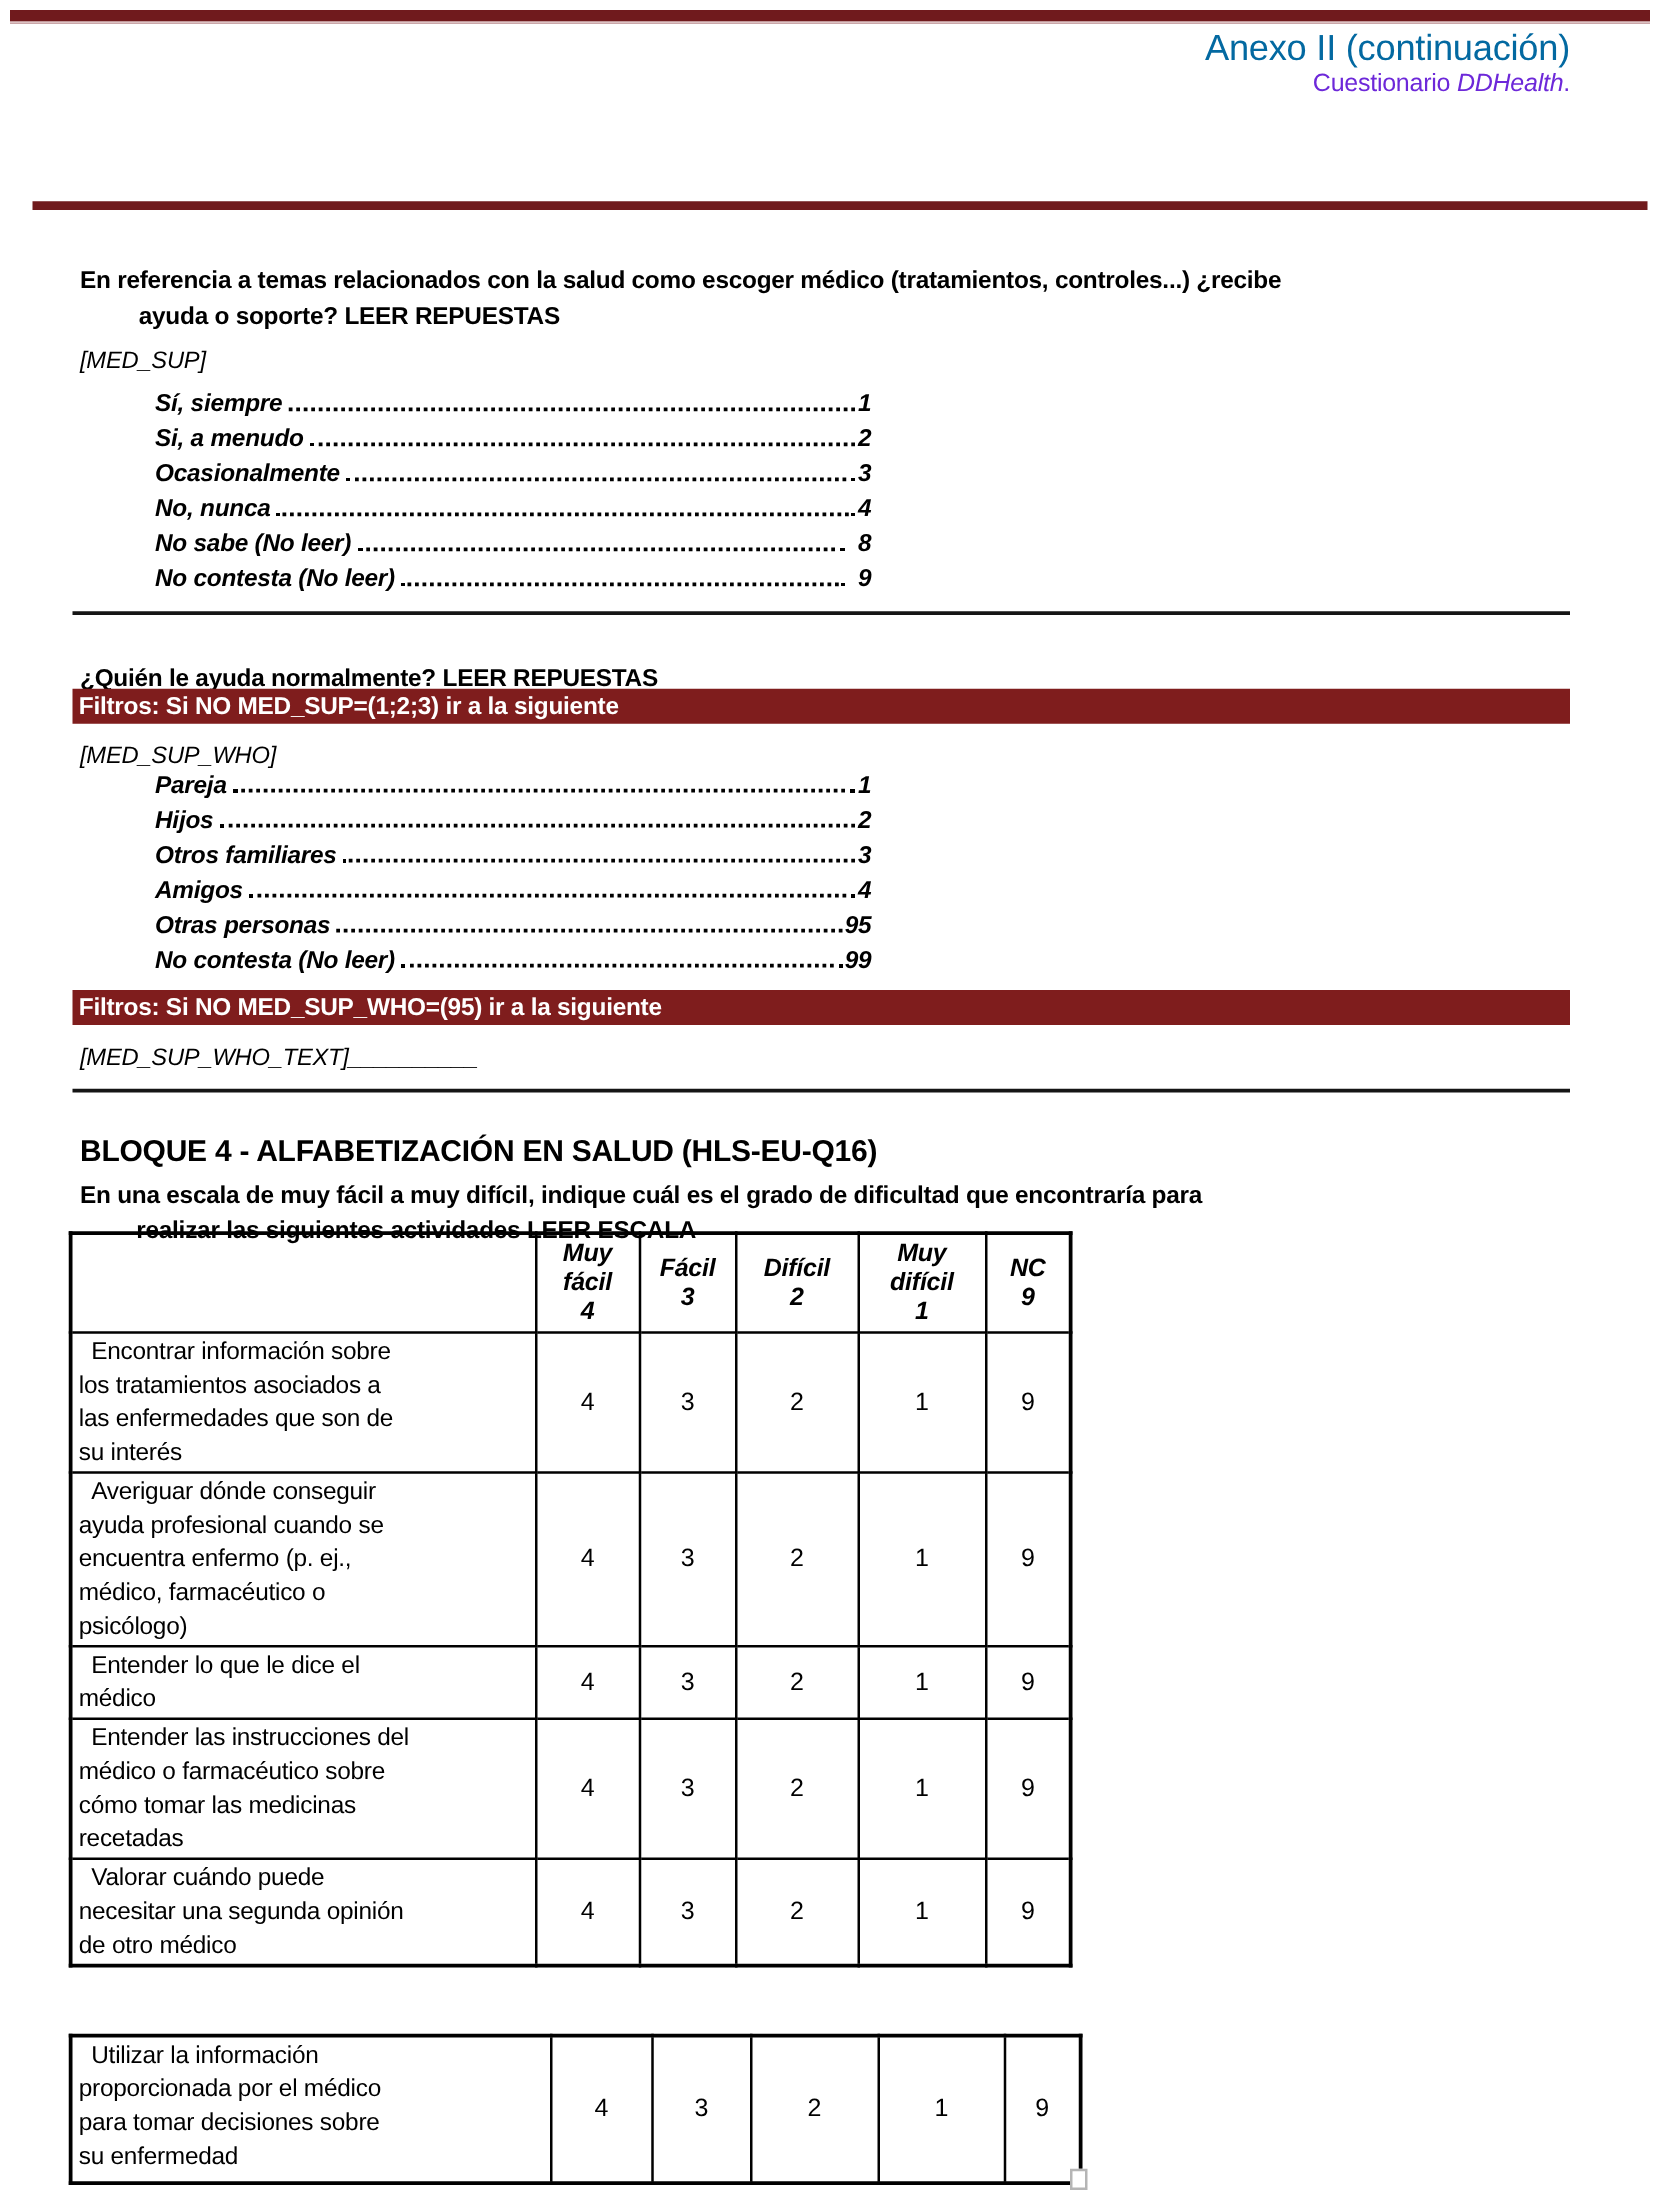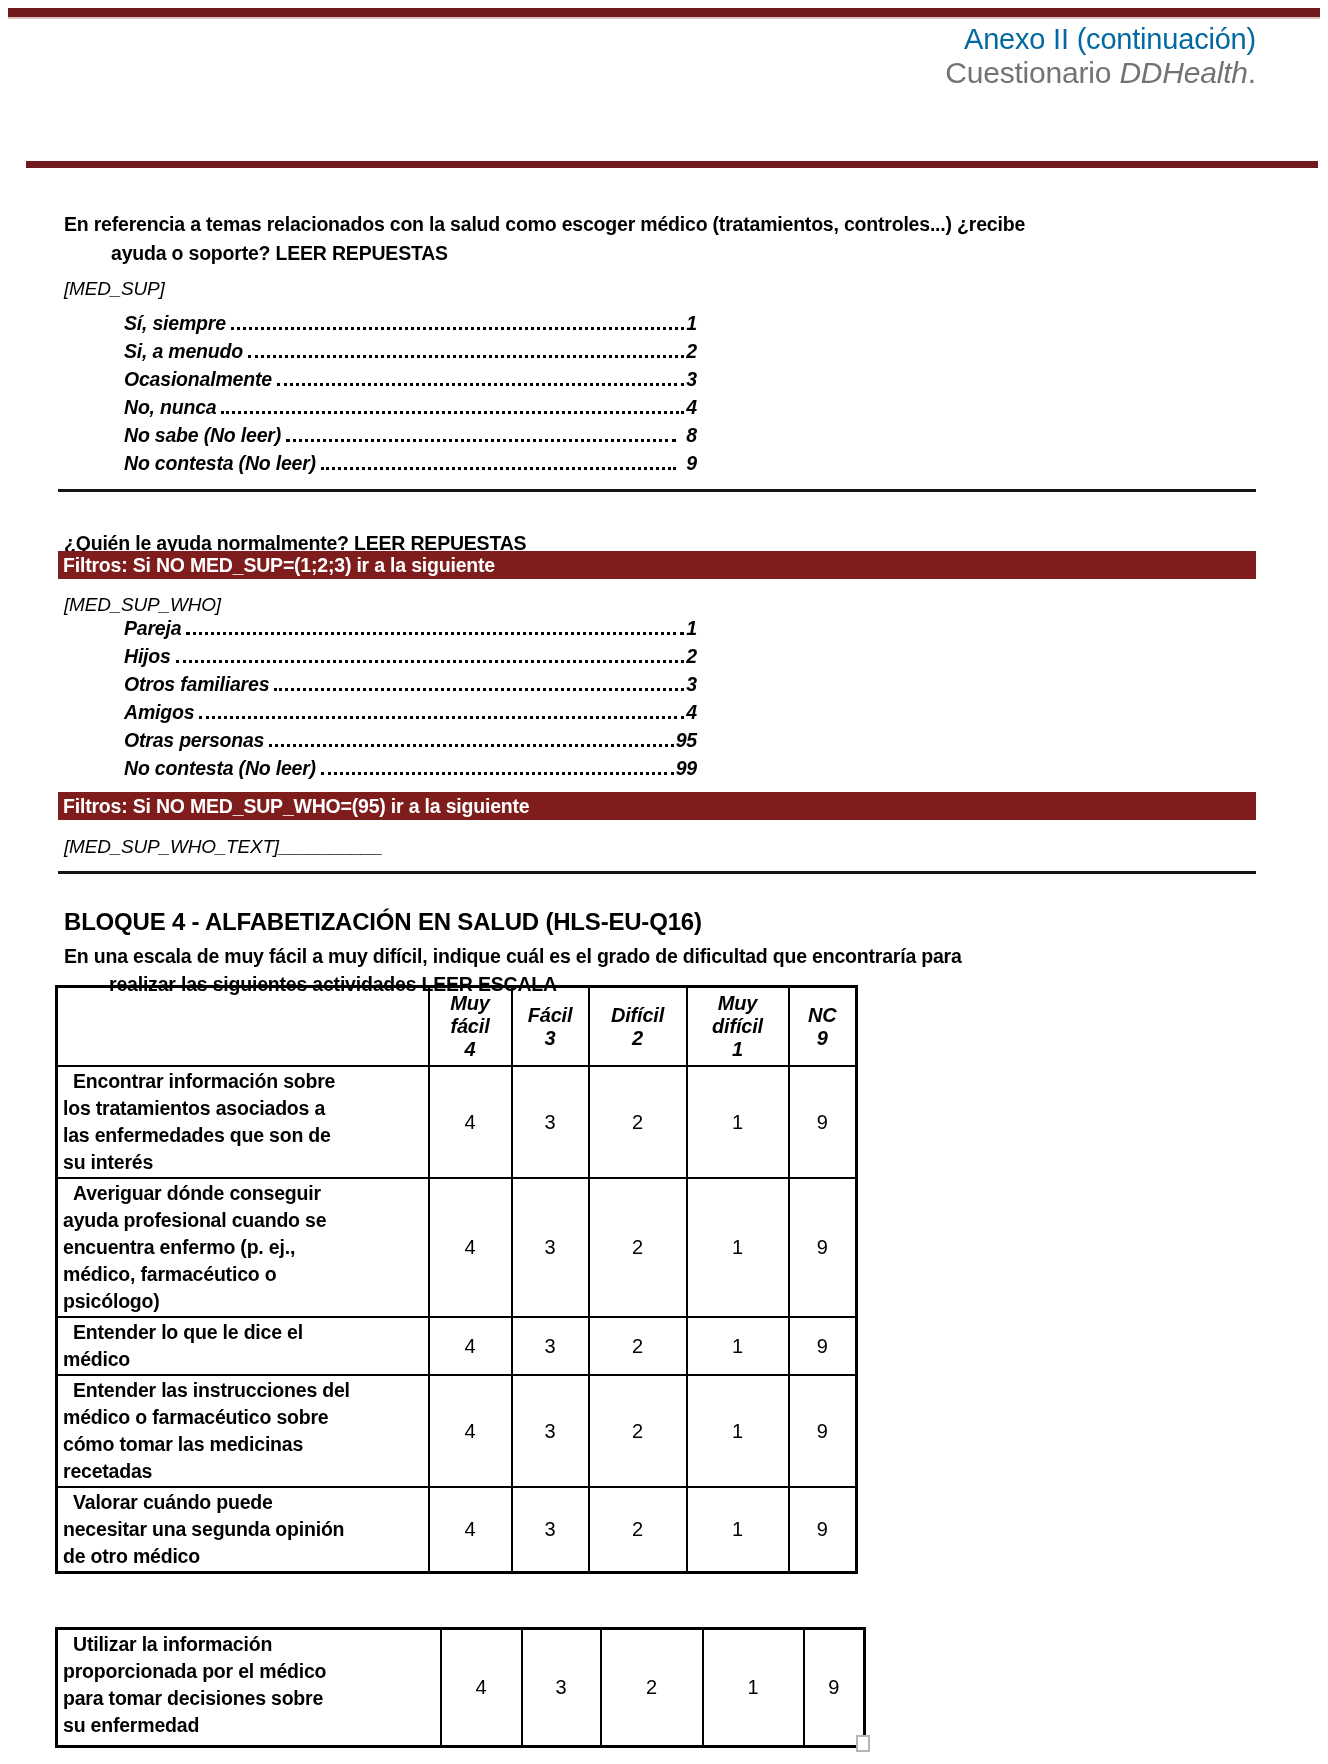--- a/index.html
+++ b/index.html
@@ -8,21 +8,21 @@
     font-family:"Liberation Sans", sans-serif; color:#000;
     letter-spacing:-0.2px;
   }
   .abs { position:absolute; }
 
   
   .topbar { position:absolute; top:8px; left:8px; right:8px; height:9px;
             background:#701a1d; border-bottom:2px solid #ddc2c3; }
   .header { position:absolute; top:24px; right:72px; text-align:right; line-height:1.1; }
   .hdr-annex { font-size:29px; color:#0369a1; }
-  .hdr-title { font-size:30px; color:#737373; }
+  .hdr-title { font-size:20px; color:#6d28d9; }
   .maroon-rule { position:absolute; top:161px; left:26px; right:10px; height:7px; background:#701a1d; }
 
   .content { left:58px; width:1198px; }
 
   p { margin:6px; }
   .question { font-weight:bold; font-size:19.5px; line-height:29px; white-space:pre-line; }
   .hang { padding-left:47px; text-indent:-47px; }
   .code { font-style:italic; font-size:19px; line-height:29px; }
 
   .options { margin-left:66px; width:573px; }
@@ -37,21 +37,21 @@
   .qheading { font-weight:bold; font-size:19.5px; line-height:27px; }
   .filterbar { position:absolute; left:58px; width:1193px; height:28px; background:#7f1d1d;
                color:#ffffff; font-weight:bold; font-size:19.5px; line-height:28px; padding-left:5px; }
 
   .b4title { font-weight:bold; font-size:24px; line-height:28px; }
   .intro { font-weight:bold; font-size:19.5px; line-height:28px; white-space:pre-line;
            padding-left:45px; text-indent:-45px; }
 
   table { border-collapse:collapse; border:3px solid #000; table-layout:fixed; }
   td { border:2px solid #000; overflow:hidden; }
-  td.lbl { vertical-align:top; font-weight:bold; font-size:19.5px; line-height:27px;
+  td.lbl { vertical-align:top; font-weight:normal; font-size:19.5px; line-height:27px;
            padding:1px 4px 1px 5px; text-indent:10px; white-space:pre-line;border-radius:14px; }
   td.val { vertical-align:middle; text-align:center; font-size:20px; font-weight:normal; }
   td.hcell { vertical-align:middle; text-align:center; font-weight:bold; font-style:italic;
              font-size:20px; line-height:23px; padding:4px 2px; }
   td.hcell .hlabel { display:block; white-space:pre-line; }
   td.hcell .hnum { display:block; }
 
   .glyphbox { position:absolute; top:1735px; left:856px; width:10px; height:13px;
               border:2px solid #b5b5b5; background:#fff; }
 </style>

